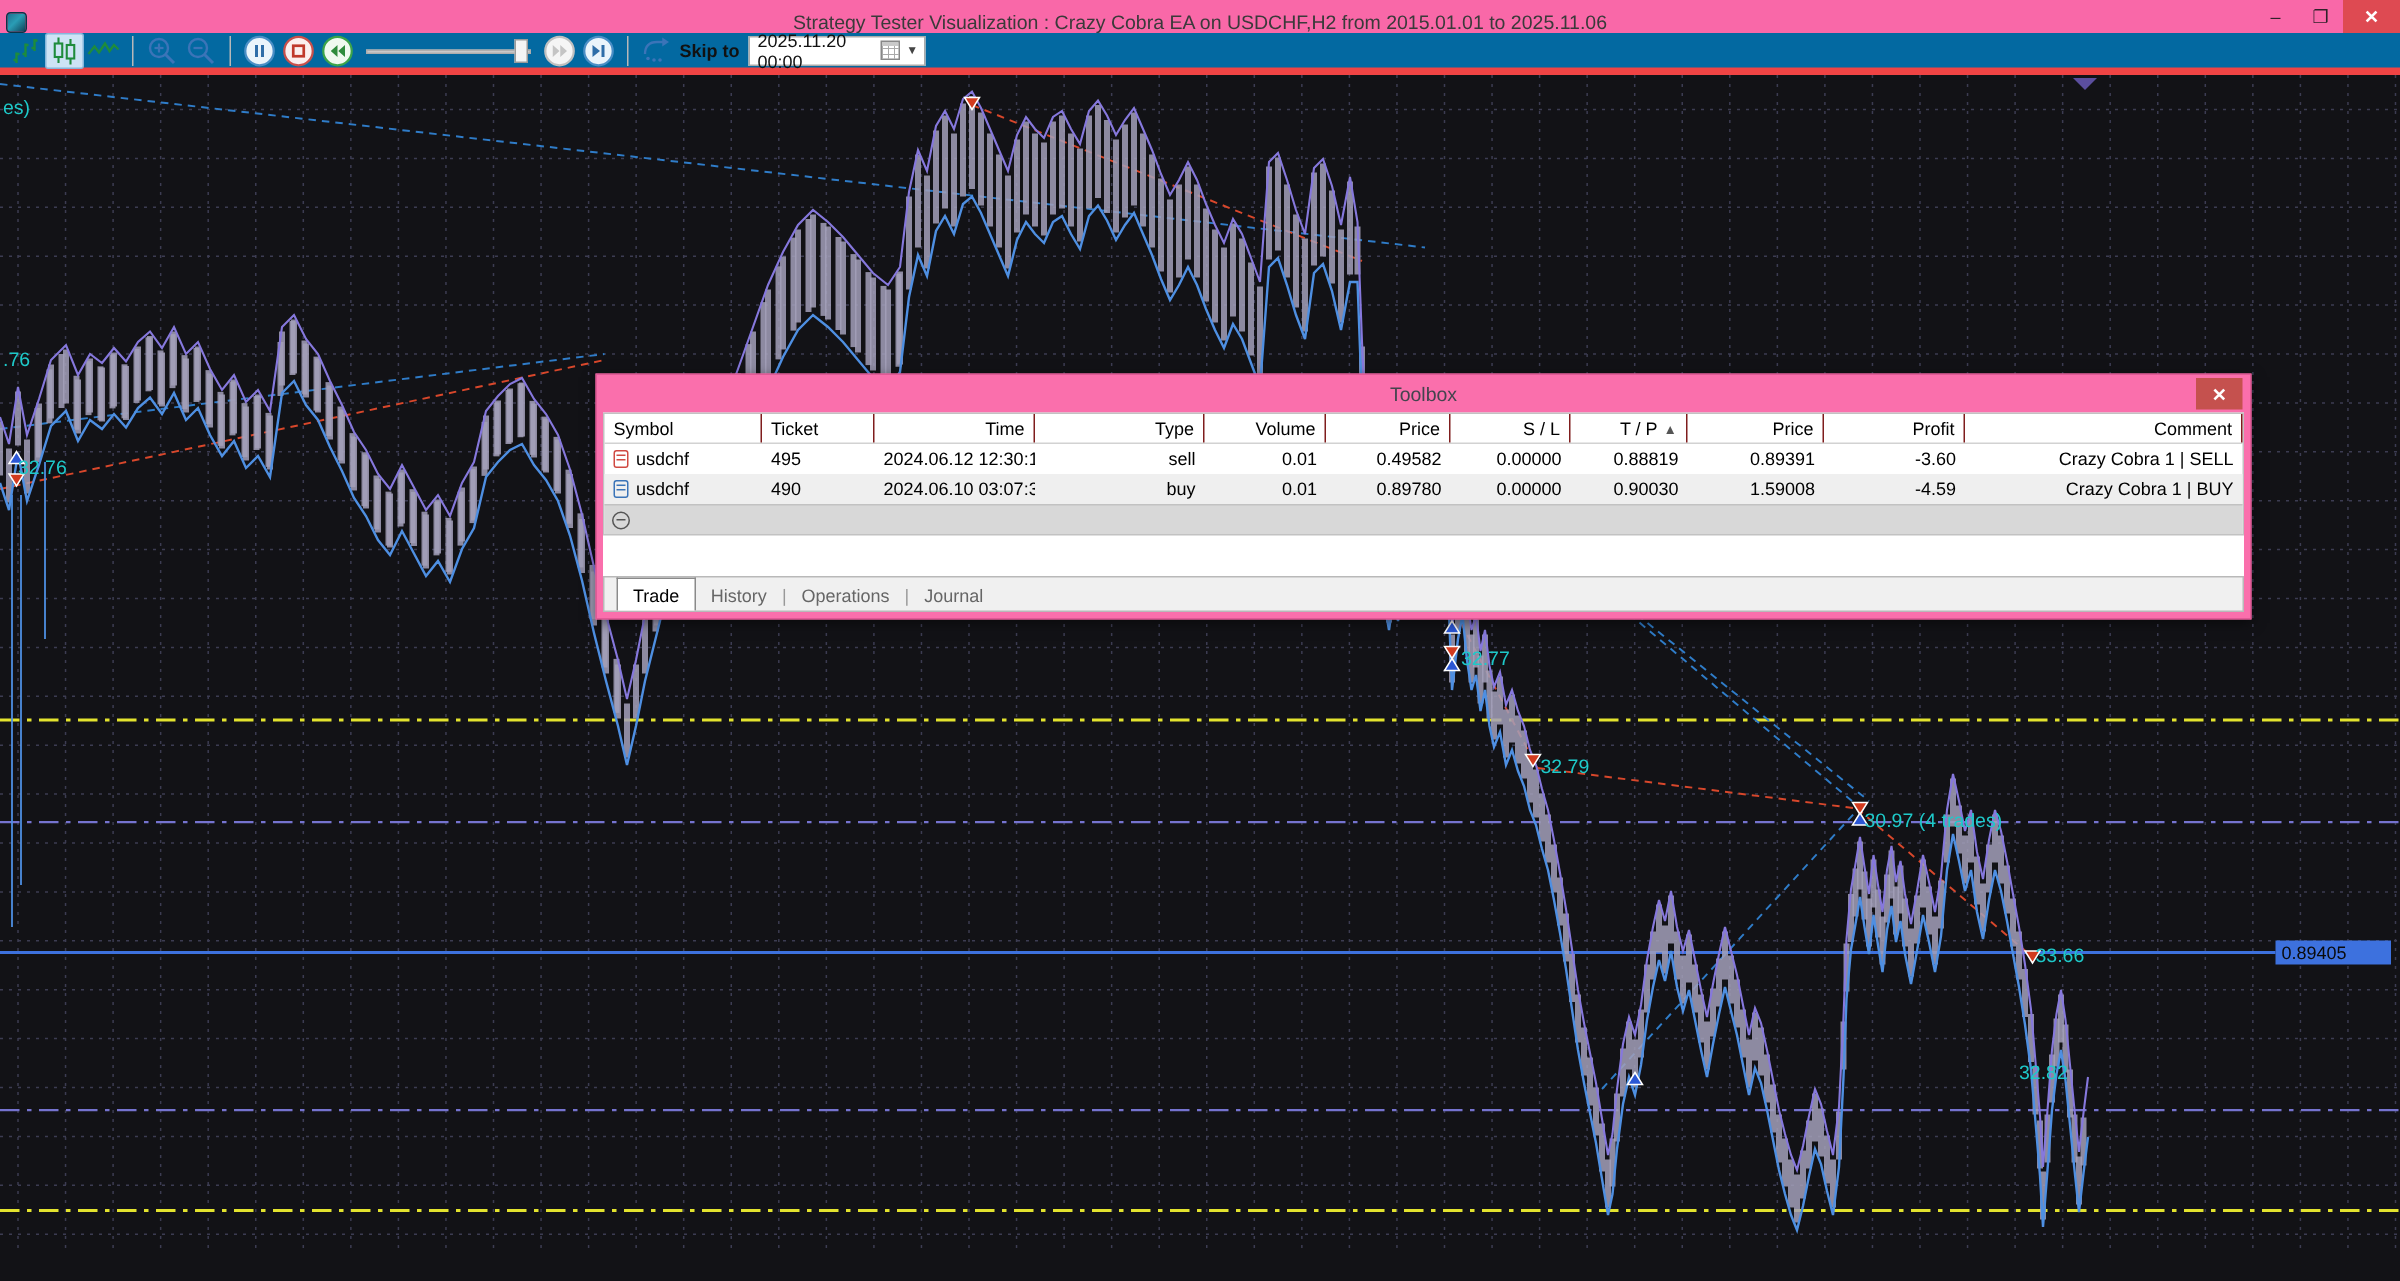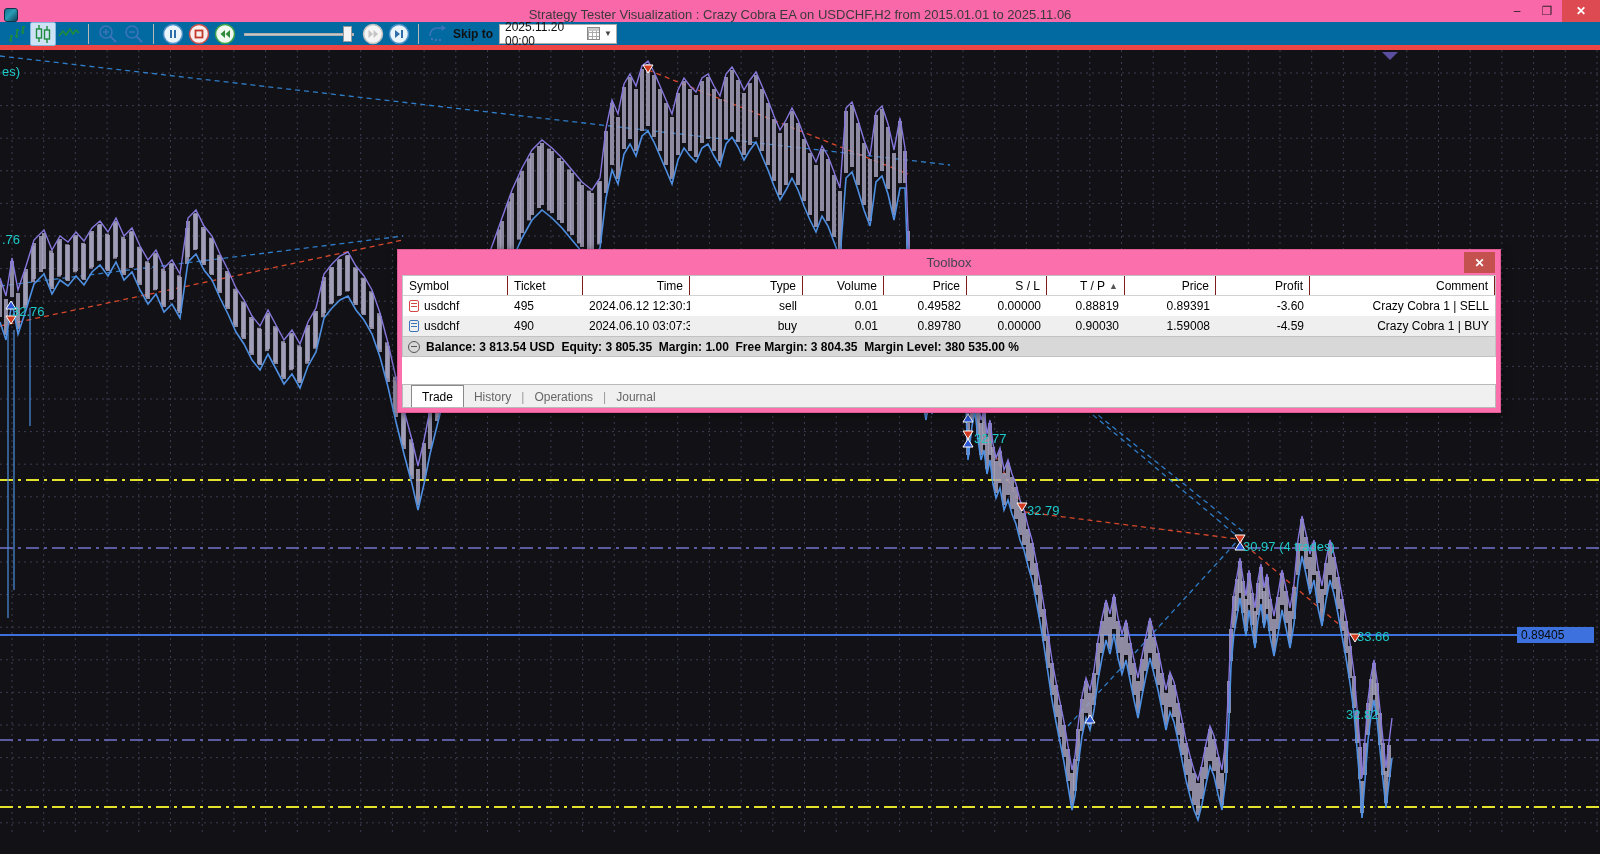--- a/index.html
+++ b/index.html
@@ -698,21 +698,20 @@
                 <div class="cell r">0.89780</div>
                 <div class="cell r">0.00000</div>
                 <div class="cell r">0.90030</div>
                 <div class="cell r">1.59008</div>
                 <div class="cell r">-4.59</div>
                 <div class="cell r">Crazy Cobra 1 | BUY</div>
               </div>
             </div>
           <div class="balance-row">
             <span class="minus-ico"></span>
-            <span>Balance: 3 813.54 USD  Equity: 3 805.35  Margin: 1.00  Free Margin: 3 804.35  Margin Level: 380 535.00 %</span>
           </div>
         </div>
         <div class="tbx-tabs" id="tbx-tabs">
             <div class="tab active">Trade</div>
             <div class="tab">History</div>
             <span class="tab-sep">|</span>
             <div class="tab">Operations</div>
             <span class="tab-sep">|</span>
             <div class="tab">Journal</div>
           </div>

